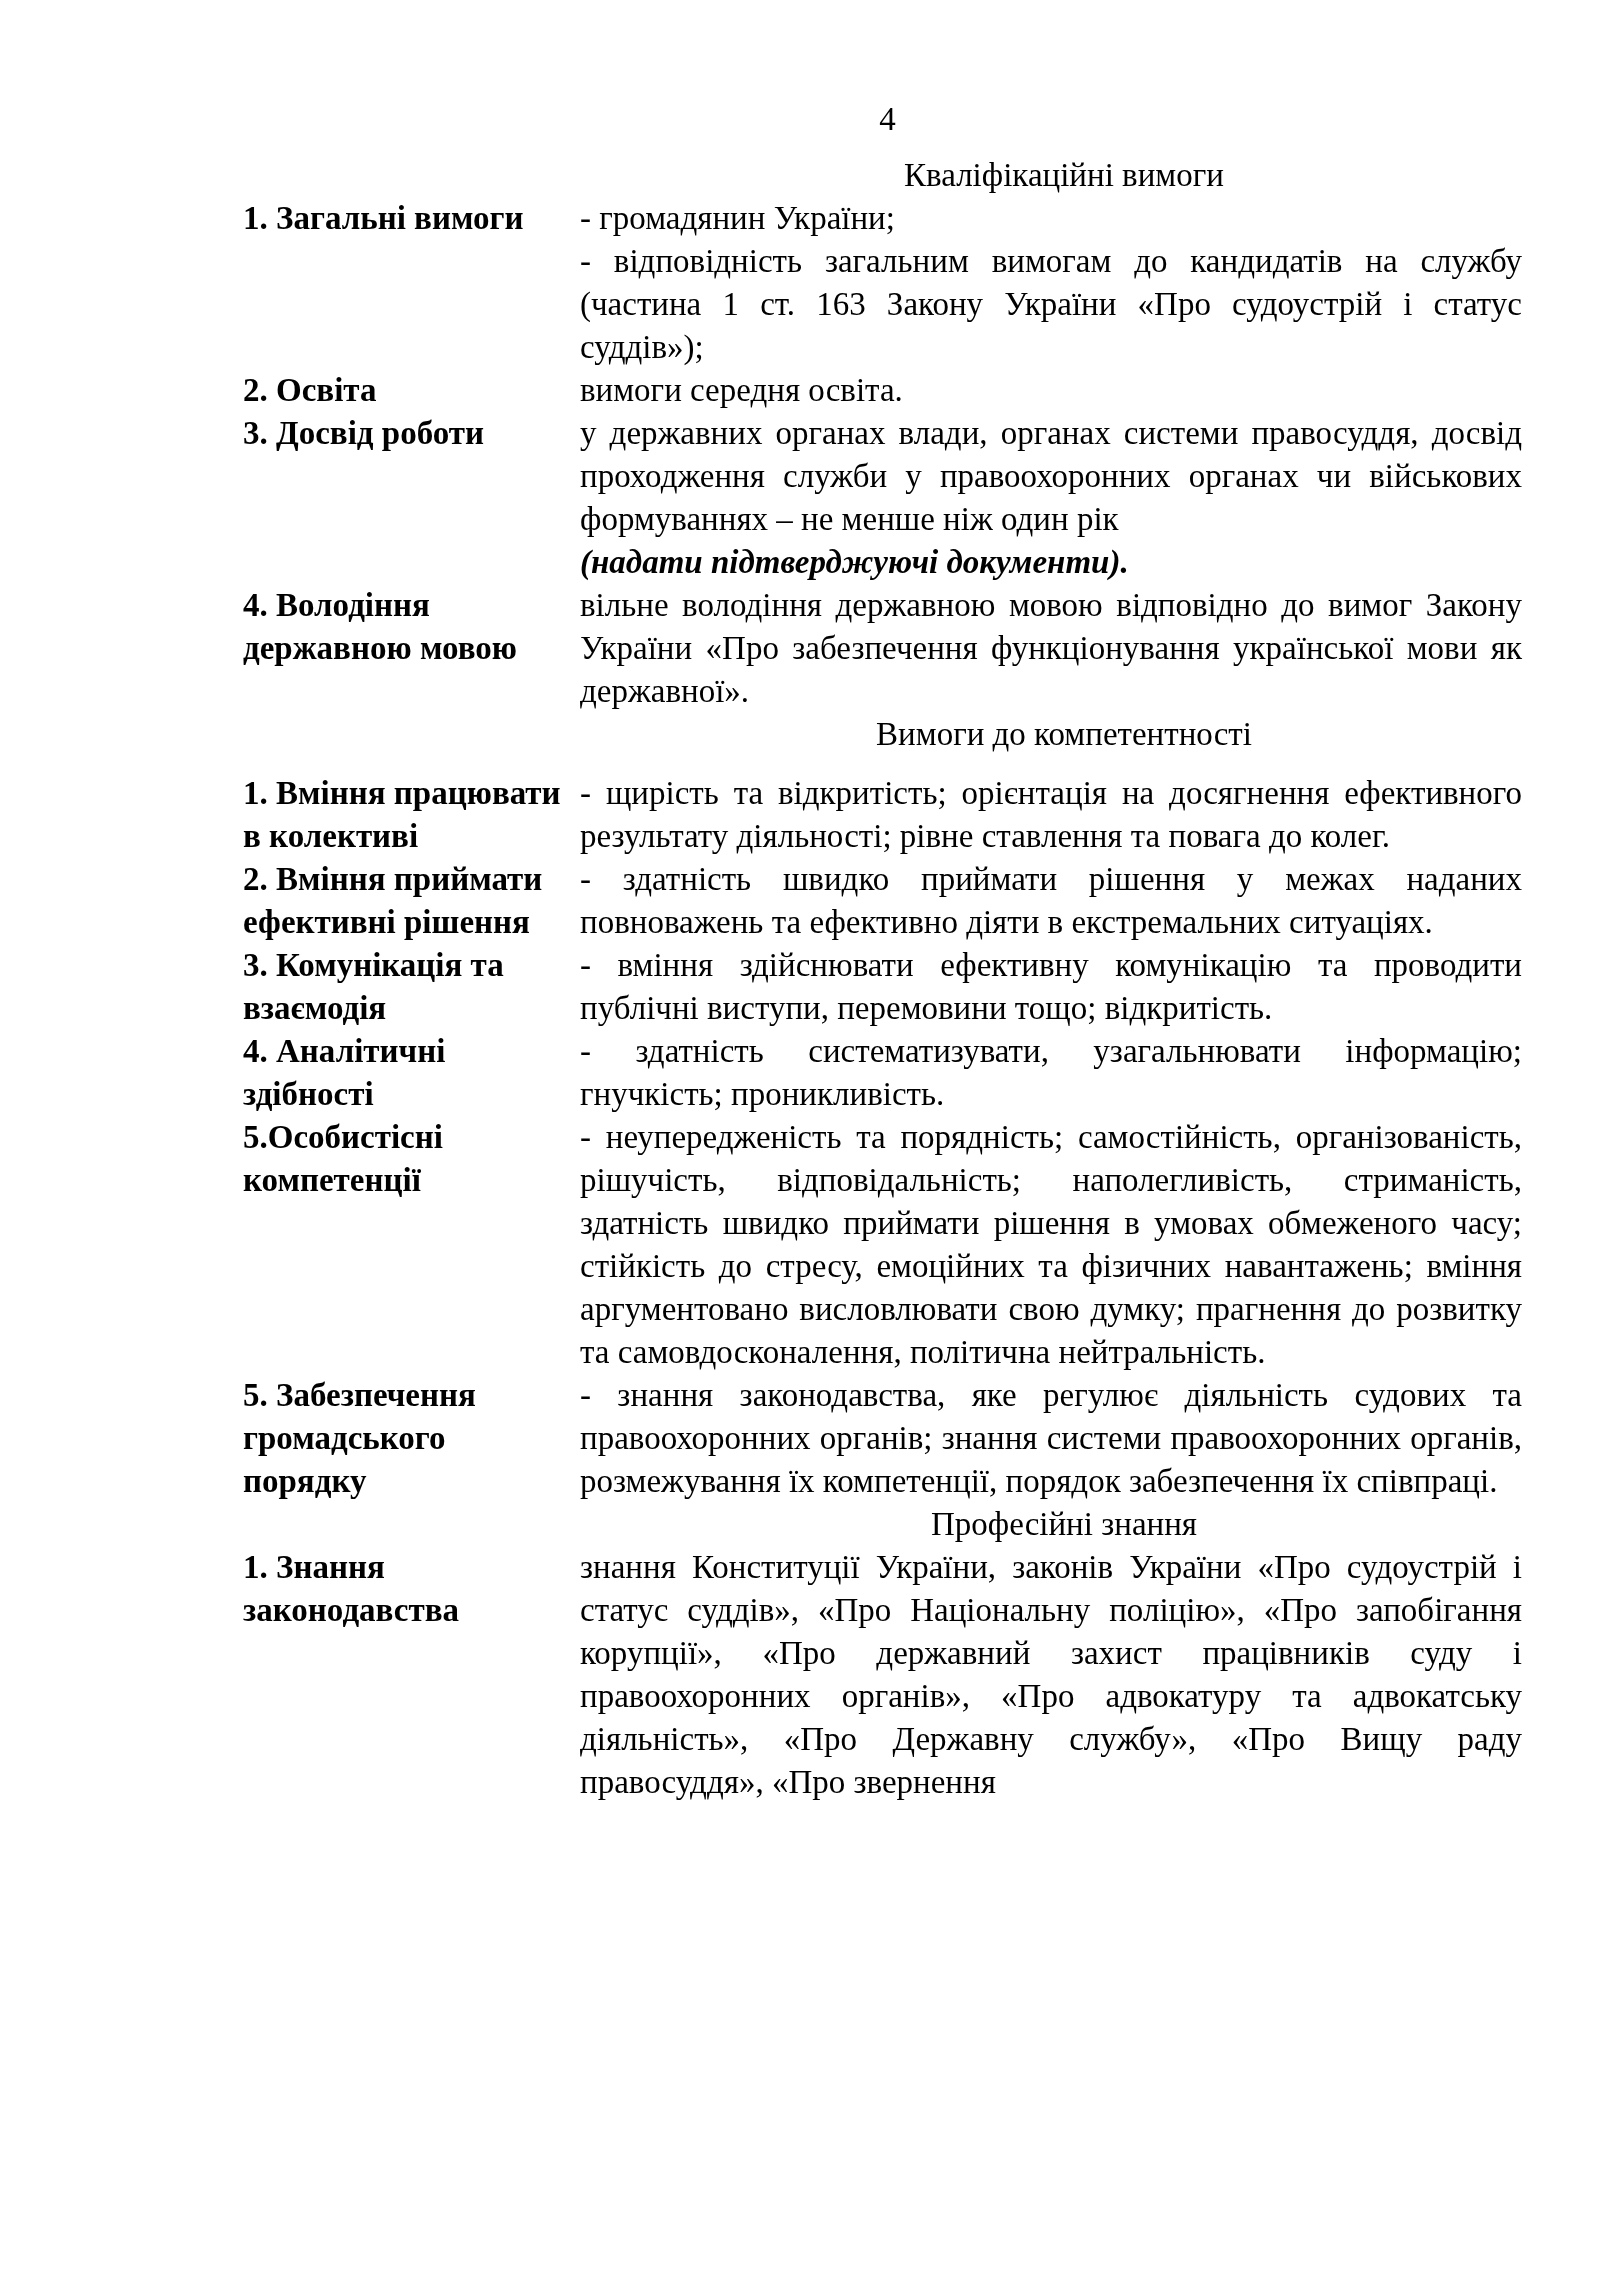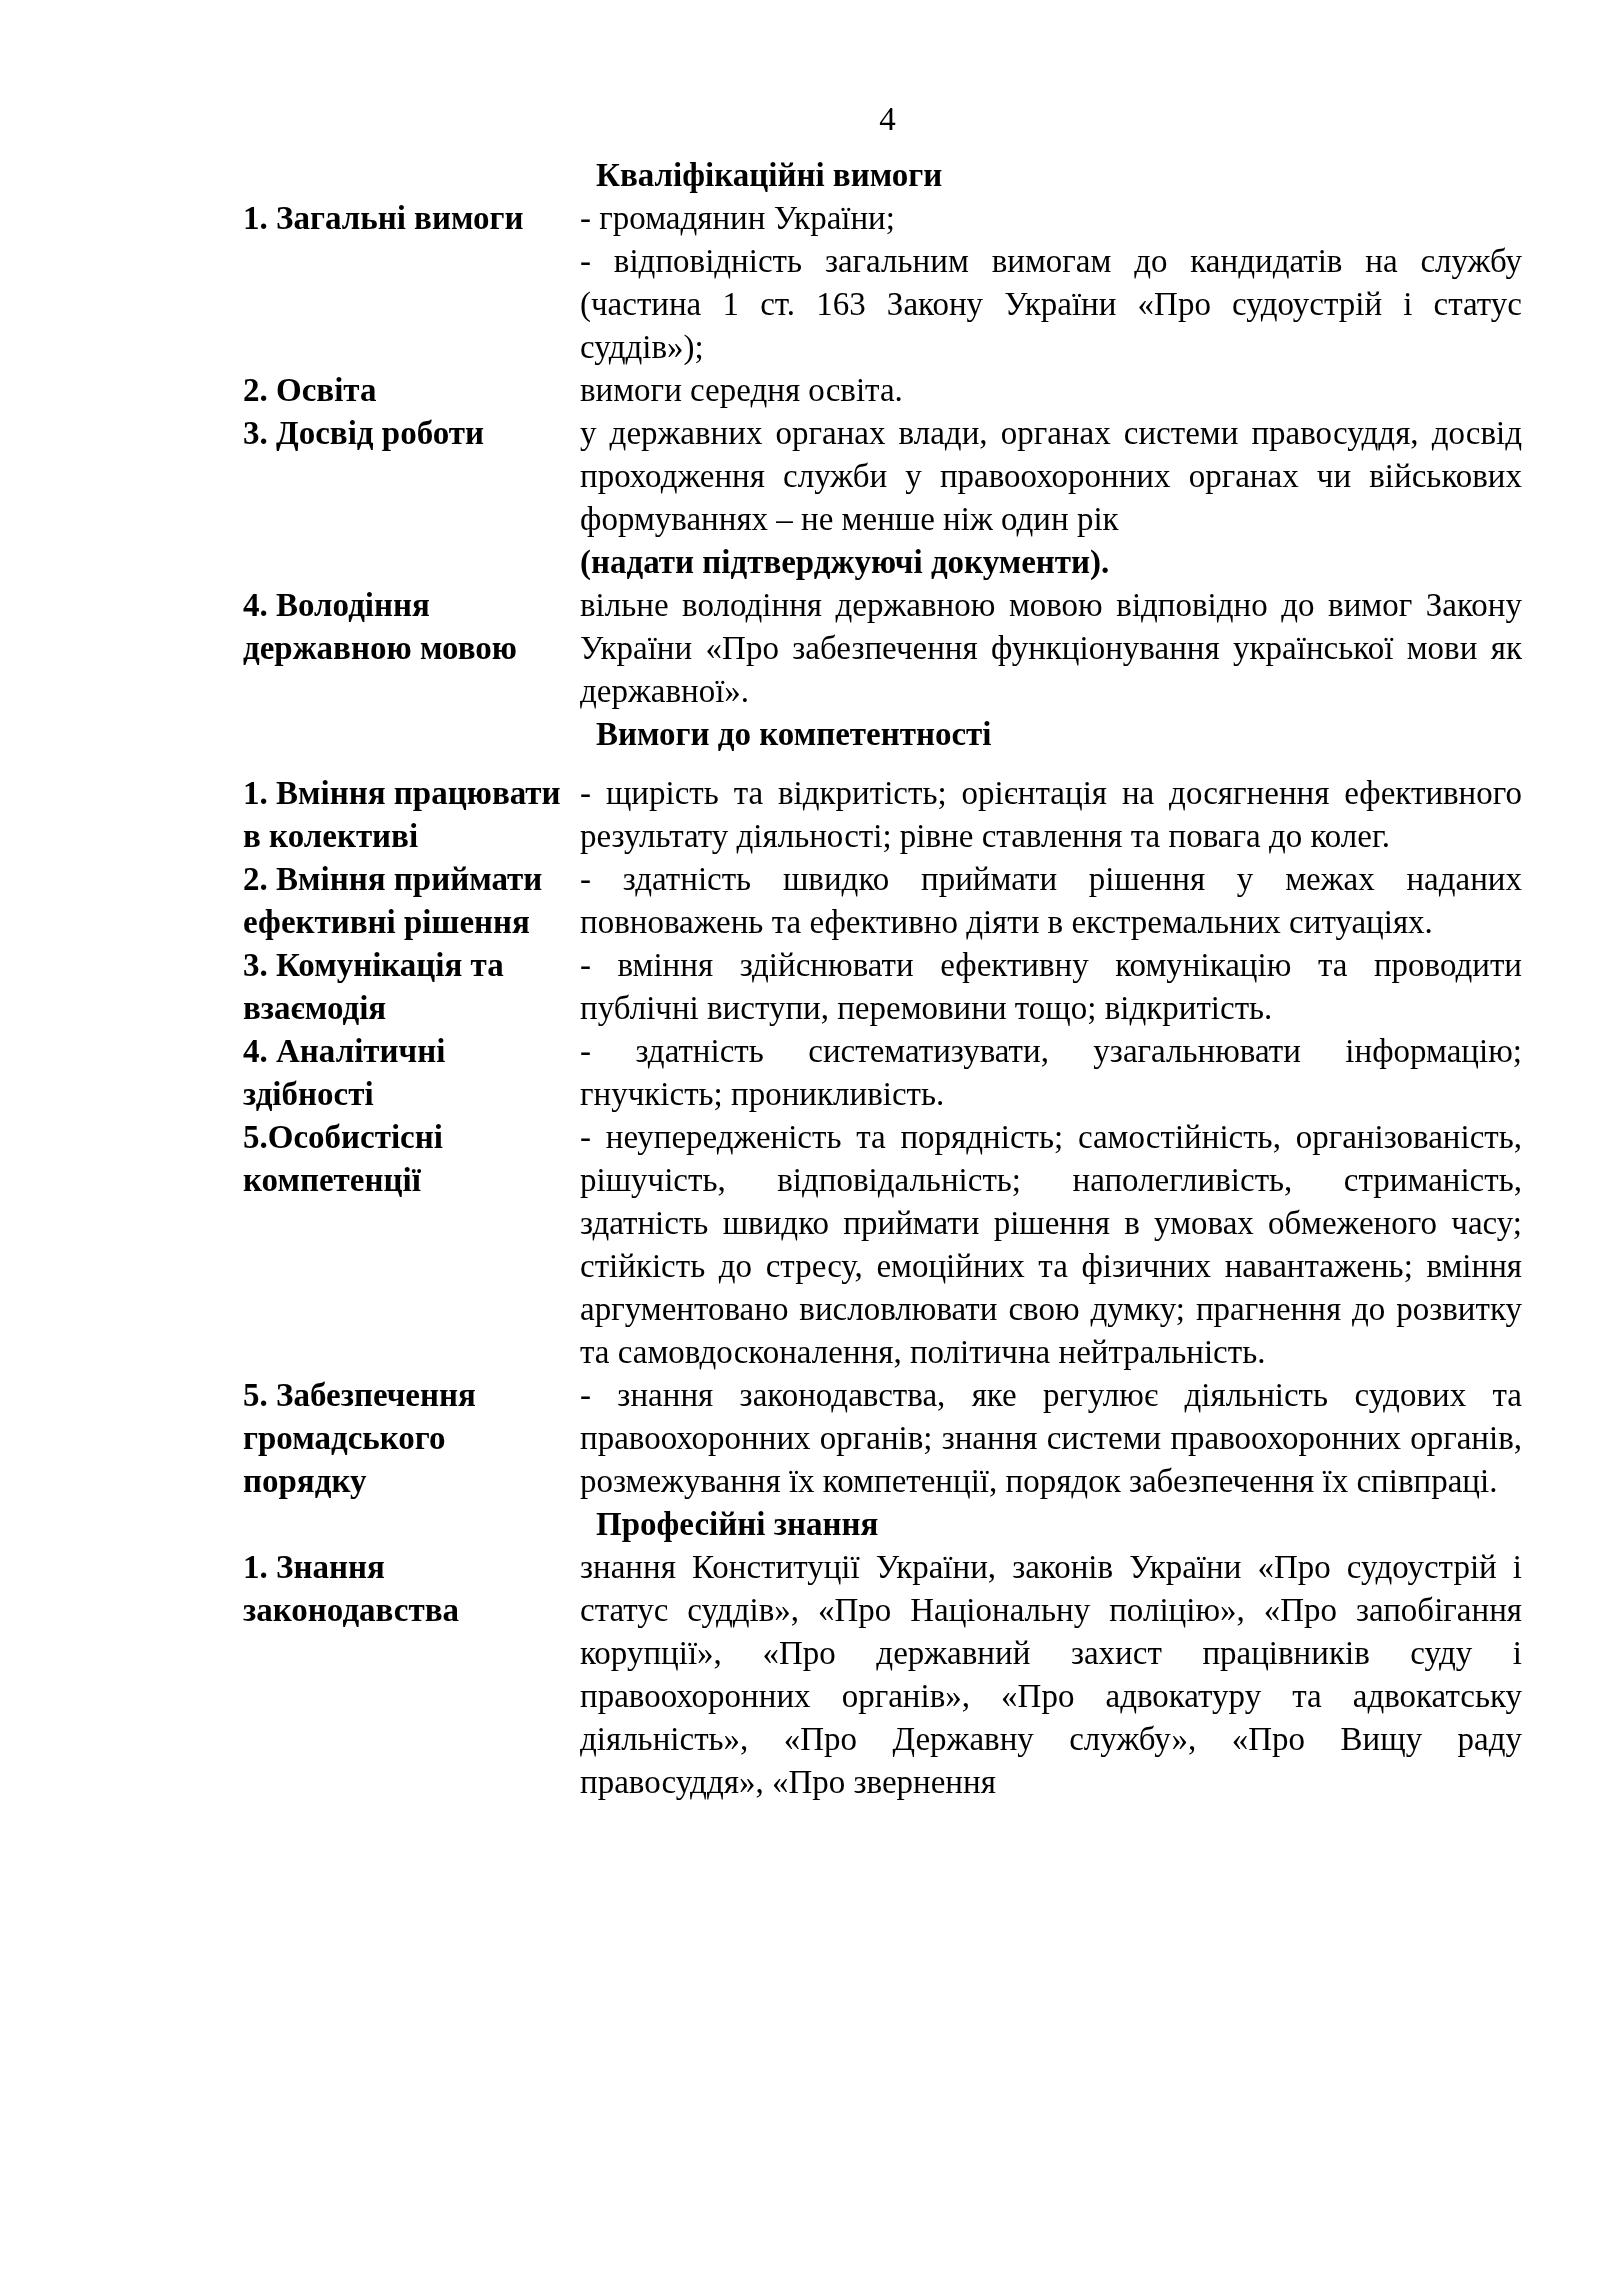--- a/index.html
+++ b/index.html
@@ -2,27 +2,27 @@
 <html style="font-size:10.5px"><head>
 <meta charset="utf-8">
 <style>
   html, body { margin: 0; padding: 0; background: #ffffff; }
   body { width: 1623px; height: 2295px; position: relative; overflow: hidden;
          font-family: "Liberation Serif", "DejaVu Serif", serif; color: #000; }
   .page { position: absolute; left: 243px; top: 0; width: 1289px; }
   .page-number { position: absolute; top: 98px; left: 0; width: 1289px; text-align: center;
                  font-size: 33px; line-height: 43px; }
   .content { position: absolute; top: 154px; left: 0; width: 1289px; }
-  .section-title { font-weight: bold; font-size: 33px; line-height: 43px;
+  .section-title { font-weight: normal; text-align: center; font-size: 33px; line-height: 43px;
                    padding-left: 353px; box-sizing: border-box; width: 1289px; }
   .row { display: flex; font-size: 33px; line-height: 43px; }
   .label { width: 327px; flex: 0 0 327px; white-space: pre-line; font-weight: bold; }
   .value { width: 942px; flex: 0 0 942px; margin-left: 10px; text-align: justify; text-align-last: left; }
   .value p { margin: 0; }
-  .b { font-weight: bold; }
+  .b { font-weight: bold; font-style: italic; }
   .gap { height: 15.7px; }
 </style>
 </head>
 <body>
 
 <div class="page">
   <div class="page-number">4</div>
 
   <div class="content">
 

